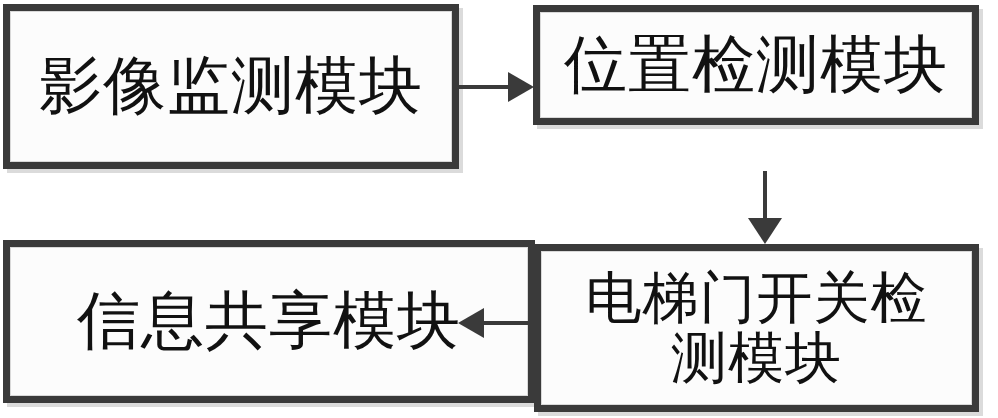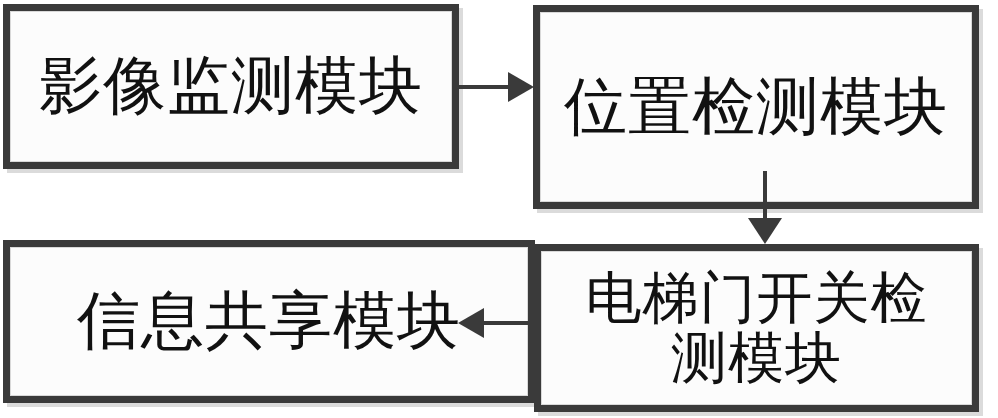--- a/index.html
+++ b/index.html
@@ -43,21 +43,21 @@
     font-family: "DejaVu Serif", "Liberation Serif", serif;
     font-weight: 400;
     letter-spacing: 1px;
     line-height: 1.08;
     white-space: pre-line;
     user-select: none;
   }
 
   
   #box-image-monitor   { left: 3px;   top: 4px;   width: 456px; height: 165px; }
-  #box-position-detect { left: 533px; top: 5px;   width: 446px; height: 204px; }
+  #box-position-detect { left: 533px; top: 5px;   width: 446px; height: 120px; }
   #box-info-share      { left: 3px;   top: 240px; width: 532px; height: 163px; }
   #box-door-switch     { left: 534px; top: 244px; width: 445px; height: 168px; }
 
   #box-image-monitor   .node-label { font-size: 63px; }
   #box-position-detect .node-label { font-size: 63px; }
   #box-info-share      .node-label { font-size: 63px; }
   #box-door-switch     .node-label { font-size: 56px; }
 
   
   .conn { position: absolute; }

